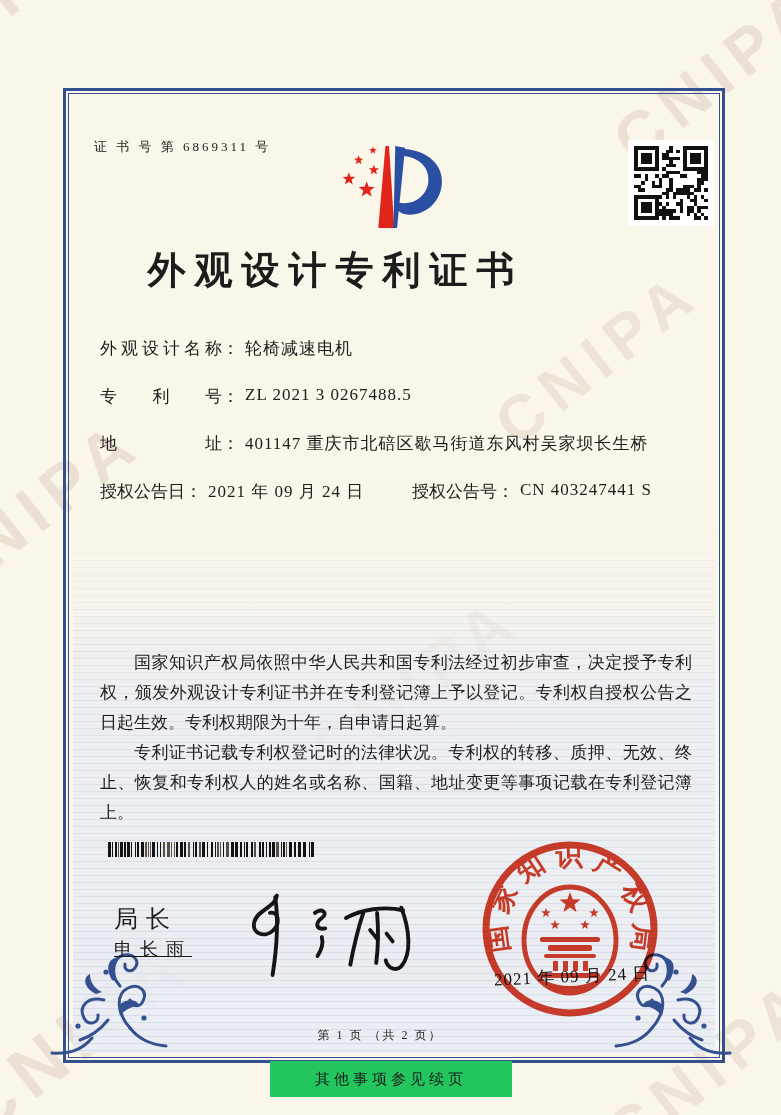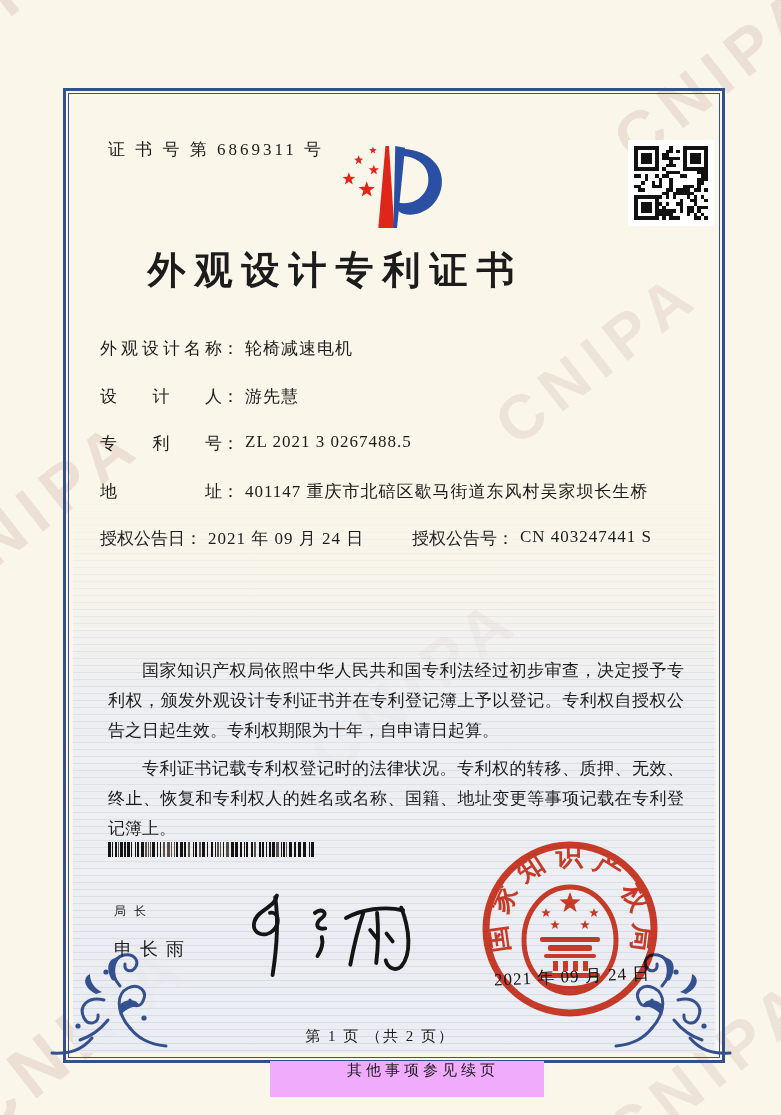--- a/index.html
+++ b/index.html
@@ -12,56 +12,56 @@
   
   .frame{position:absolute;left:63px;top:88px;width:656px;height:969px;border:3px solid #35508f;z-index:1;}
   .frame-inner{position:absolute;inset:2px;border:1px solid #35508f;}
   .waves{position:absolute;inset:4px;z-index:0;
      background:
        repeating-linear-gradient(180deg, rgba(115,135,180,.17) 0 1.5px, rgba(0,0,0,0) 1.5px 7px),
        linear-gradient(180deg, rgba(251,246,234,0) 0 42%, rgba(233,236,243,.95) 62% 100%);
      -webkit-mask-image:linear-gradient(180deg,transparent 0 40%,rgba(0,0,0,.75) 58%,#000 100%);
      mask-image:linear-gradient(180deg,transparent 0 40%,rgba(0,0,0,.75) 58%,#000 100%);}
   
-  .certno{position:absolute;left:108px;top:138px;font-size:17px;letter-spacing:3px;z-index:3;}
+  .certno{position:absolute;left:94px;top:138px;font-size:13px;letter-spacing:3px;z-index:3;}
   .logo{position:absolute;left:331px;top:136px;width:116px;height:102px;z-index:3;}
   .qrbox{position:absolute;left:628px;top:140px;width:86px;height:86px;background:#fff;z-index:3;}
   .qrbox svg{position:absolute;left:6px;top:6px;}
   .title{position:absolute;left:0;top:245px;width:671px;text-align:center;font-size:38px;font-weight:600;
          letter-spacing:9px;z-index:3;}
   
   .fields{position:absolute;left:100px;top:337px;width:580px;z-index:3;font-size:17px;}
   .frow{height:27px;margin-bottom:20.5px;white-space:nowrap;}
   .flabel{display:inline-block;width:122px;text-align:justify;text-align-last:justify;vertical-align:top;}
   .fcolon{display:inline-block;vertical-align:top;}
   .fvalue{display:inline-block;margin-left:6px;vertical-align:top;letter-spacing:1px;}
   .grant2{position:absolute;left:312px;top:0;white-space:nowrap;}
   
   .paras{position:absolute;left:100px;top:648px;width:592px;z-index:3;font-size:17px;line-height:30px;
          text-align:justify;}
-  .paras p{margin:8px;text-indent:2em;}
+  .paras p{margin:0;text-indent:2em;}
   
   .barcode{position:absolute;left:108px;top:842px;z-index:3;}
   
-  .officer-title{position:absolute;left:114px;top:903px;font-size:12px;letter-spacing:8px;z-index:3;}
-  .officer-name{position:absolute;left:114px;top:937px;font-size:18px;letter-spacing:8px;z-index:3;}
+  .officer-title{position:absolute;left:114px;top:903px;font-size:24px;letter-spacing:8px;z-index:3;}
+  .officer-name{position:absolute;left:114px;top:937px;font-size:18px;letter-spacing:8px;z-index:3;text-decoration:underline;}
   .sig{position:absolute;left:232px;top:888px;z-index:3;}
   
   .seal{position:absolute;left:482px;top:841px;width:176px;height:176px;z-index:3;mix-blend-mode:multiply;opacity:.95;}
   .seal-date{position:absolute;left:494px;top:965px;width:160px;font-size:17px;color:#13100e;z-index:4;
              transform:rotate(-2.5deg);white-space:nowrap;letter-spacing:1px;}
   
   .orn{position:absolute;z-index:2;}
   .orn-left{left:48px;top:950px;}
   .orn-right{left:614px;top:950px;transform:scaleX(-1);}
   
-  .pageinfo{position:absolute;left:0;top:1027px;width:760px;text-align:center;font-size:15px;
+  .pageinfo{position:absolute;left:0;top:1027px;width:760px;text-align:center;font-size:12px;
             letter-spacing:2px;z-index:3;}
-  .contbox{position:absolute;left:270px;top:1061px;width:242px;height:36px;background:#f0abfc;z-index:3;
-           display:flex;align-items:flex-start;justify-content:center;padding-left:32px;}
+  .contbox{position:absolute;left:270px;top:1061px;width:242px;height:36px;background:#22c55e;z-index:3;
+           display:flex;align-items:center;justify-content:center;}
   .contbox span{font-size:15px;letter-spacing:4px;}
 </style>
 </head>
 <body>
 
 <div class="wm" style="left:-130px;top:-46px;font-size:70px">CNIPA</div>
 <div class="wm" style="left:596px;top:36px;font-size:64px">CNIPA</div>
 <div class="wm" style="left:478px;top:322px;font-size:62px;opacity:.28">CNIPA</div>
 <div class="wm" style="left:-92px;top:472px;font-size:66px">CNIPA</div>
 <div class="wm" style="left:292px;top:648px;font-size:64px;opacity:.20">CNIPA</div>
@@ -312,23 +312,20 @@
     </svg>
 </div>
 
 <div class="title">外观设计专利证书</div>
 
 <div class="fields">
   <div class="frow">
     <span class="flabel">外观设计名称</span><span class="fcolon">：</span><span class="fvalue">轮椅减速电机</span>
   </div>
   <div class="frow">
-    <span class="flabel">设计人</span><span class="fcolon">：</span><span class="fvalue">游先慧</span>
-  </div>
-  <div class="frow">
     <span class="flabel">专利号</span><span class="fcolon">：</span><span class="fvalue">ZL 2021 3 0267488.5</span>
   </div>
   <div class="frow">
     <span class="flabel">地址</span><span class="fcolon">：</span><span class="fvalue">401147 重庆市北碚区歇马街道东风村吴家坝长生桥</span>
   </div>
   <div class="frow" style="position:relative">
     <span>授权公告日</span><span>：</span><span class="fvalue">2021 年 09 月 24 日</span>
     <span class="grant2">
       <span>授权公告号</span><span>：</span><span class="fvalue">CN 403247441 S</span>
     </span>

